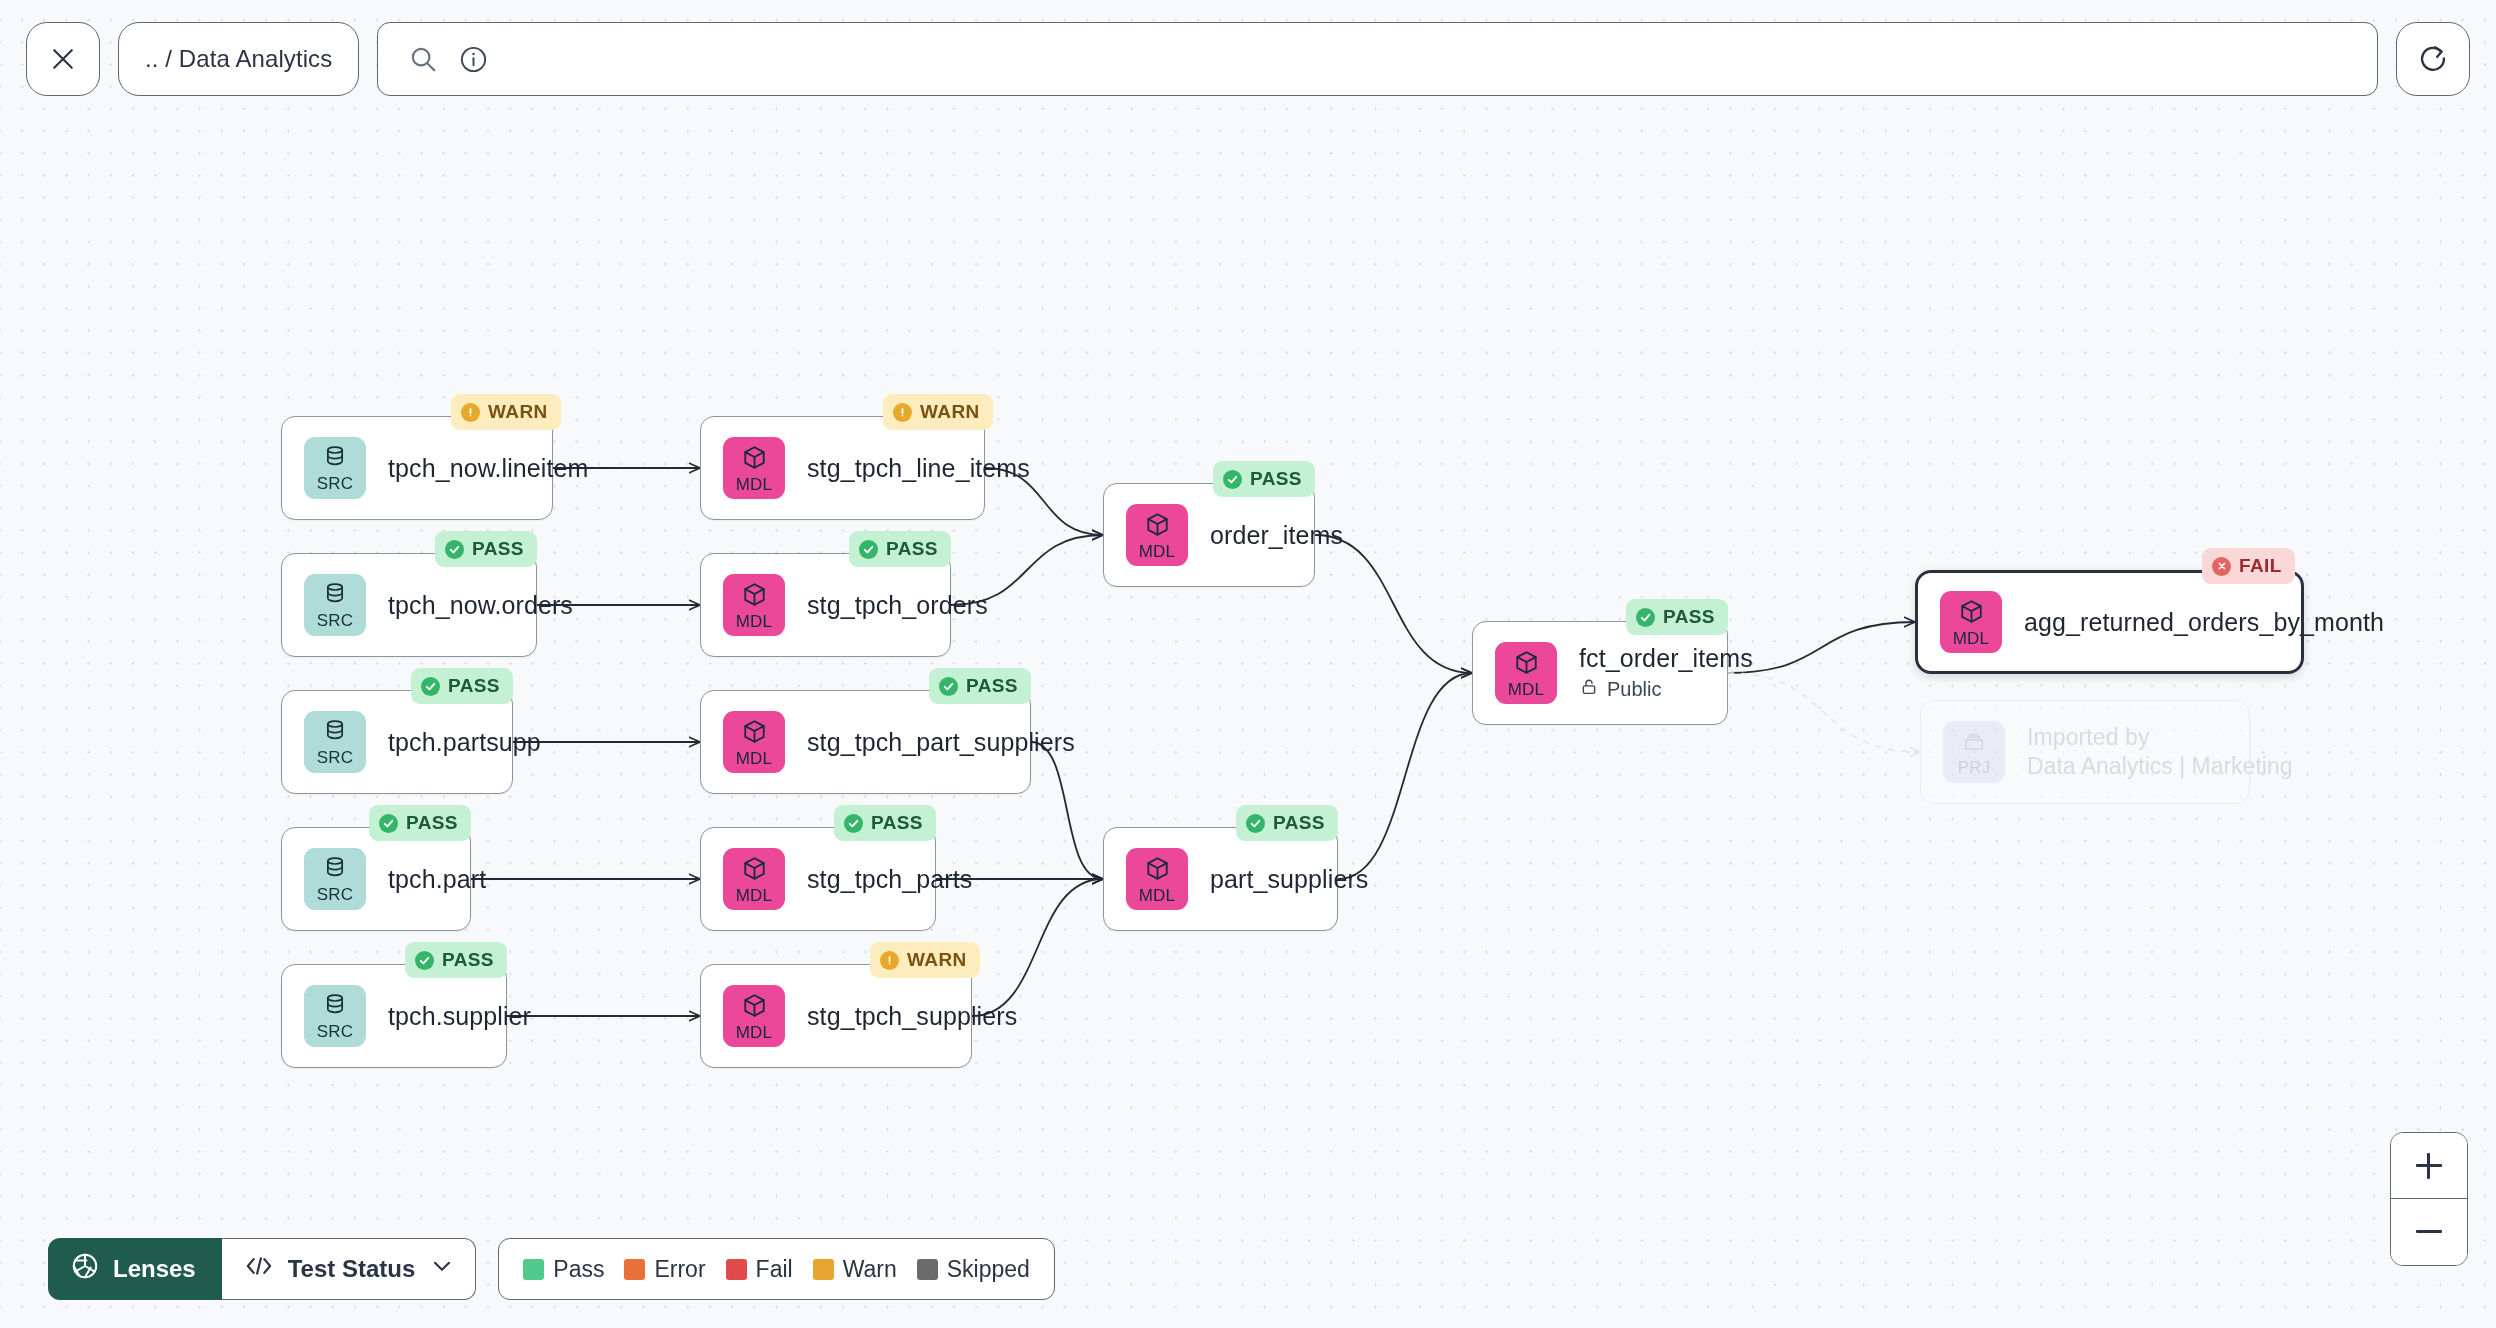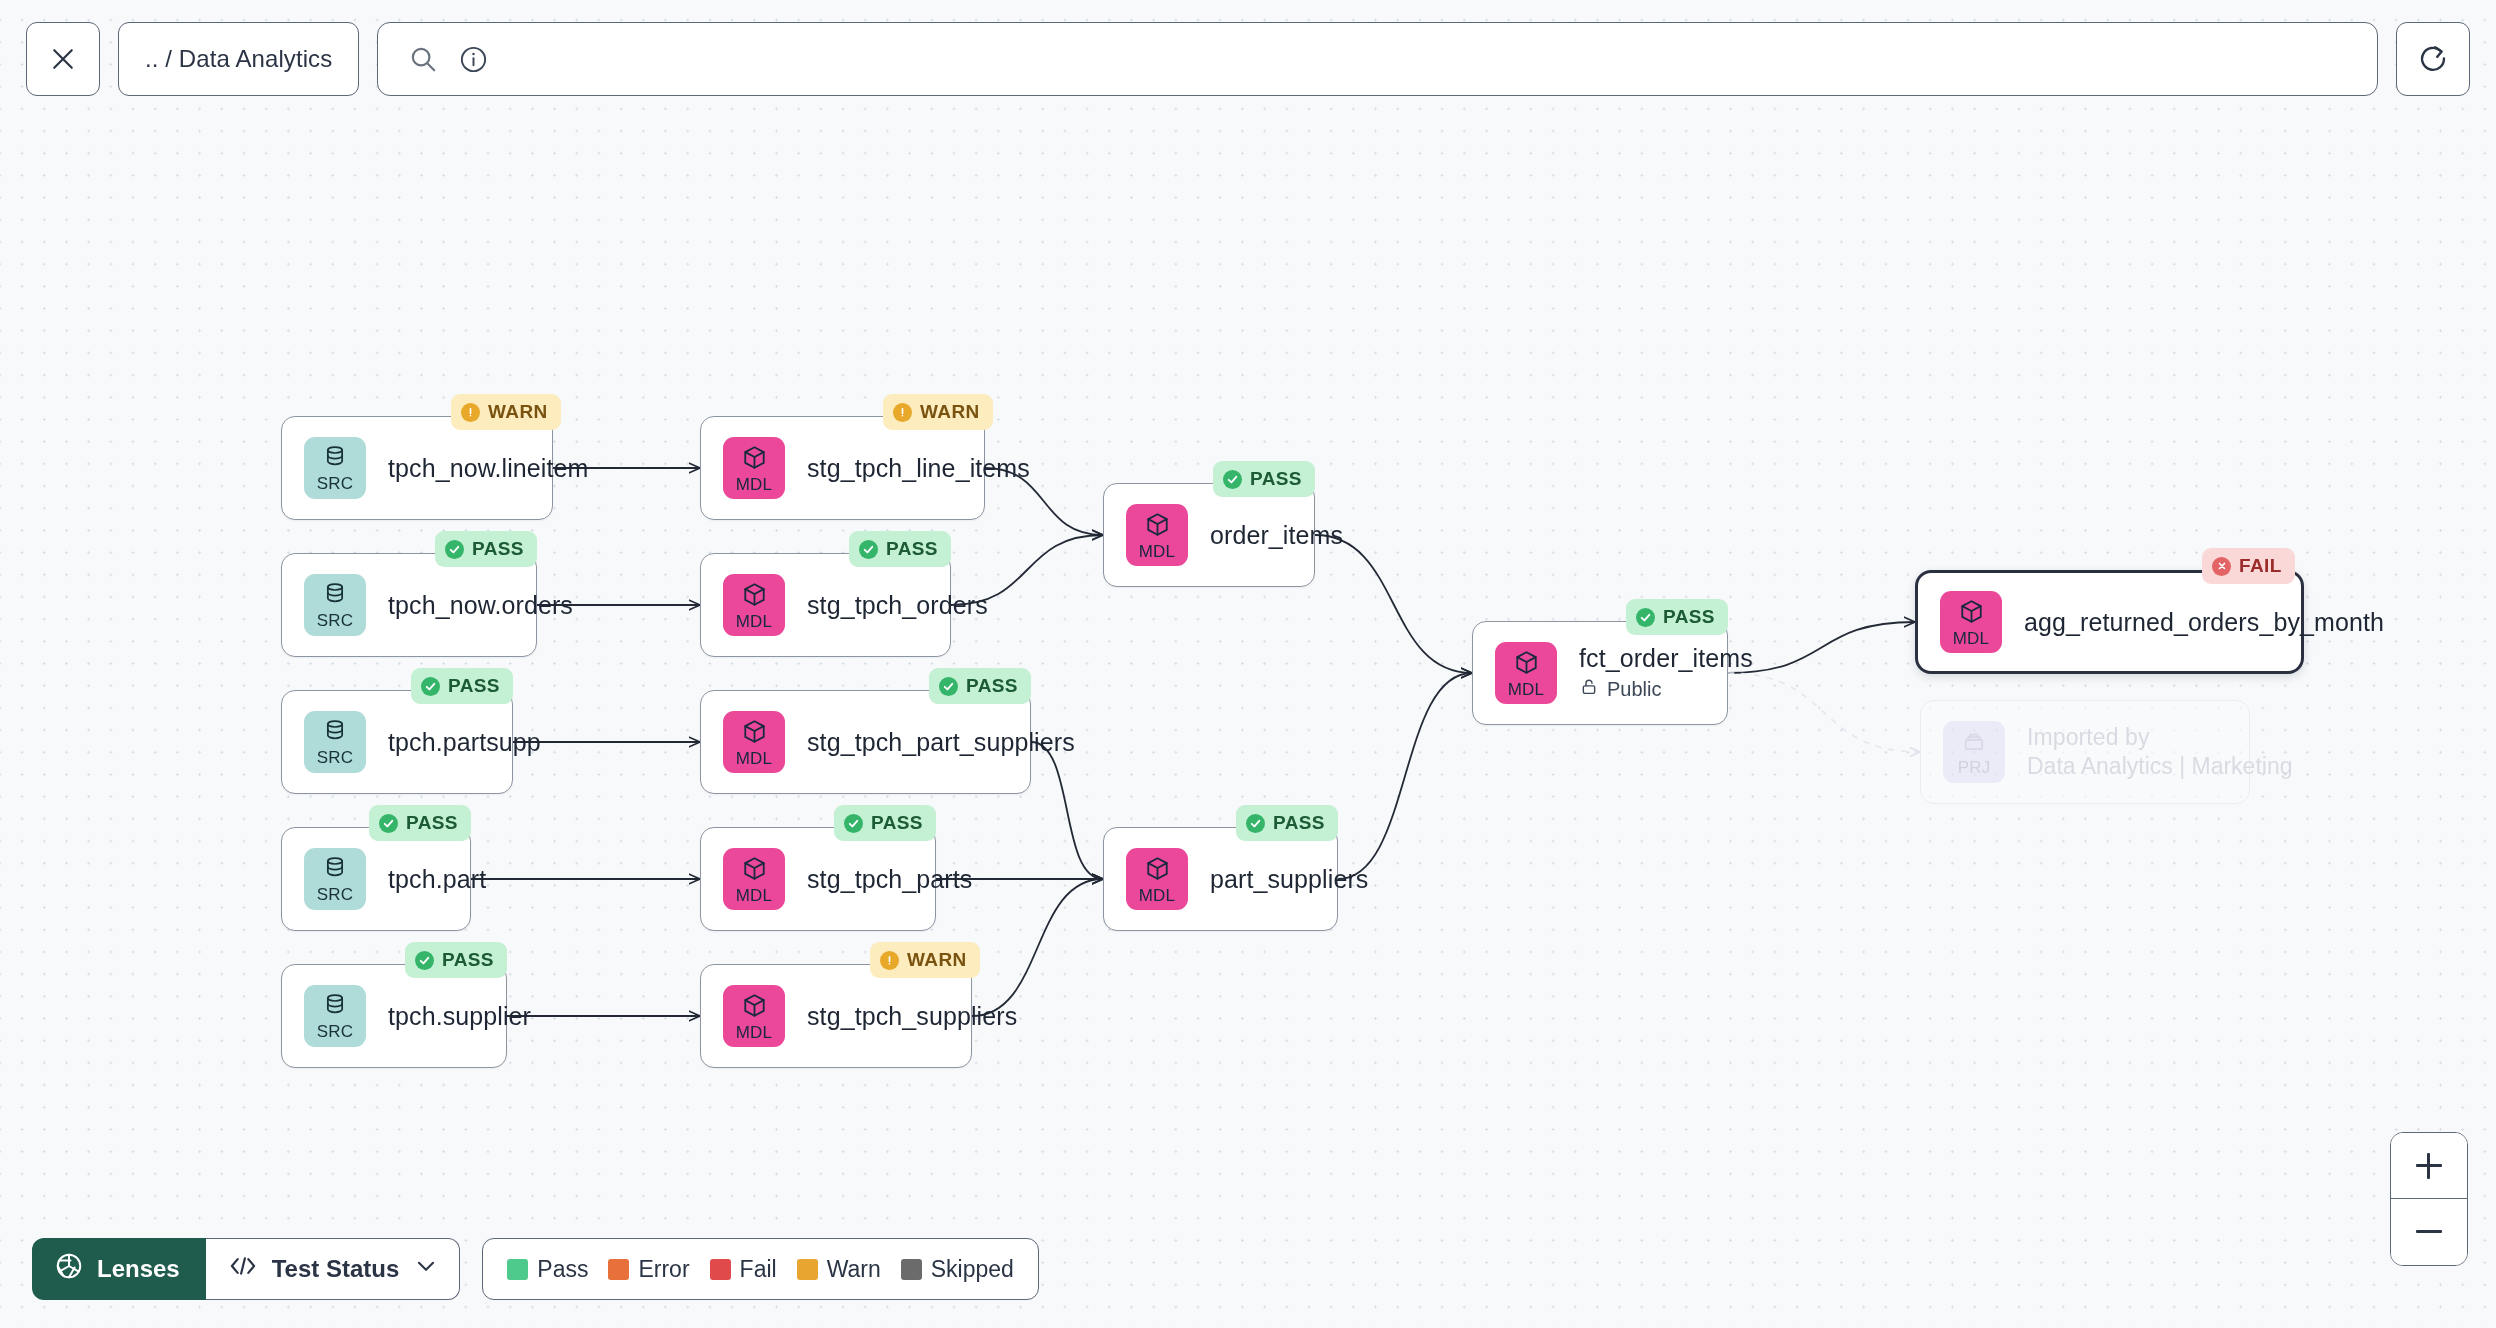--- a/index.html
+++ b/index.html
@@ -24,21 +24,21 @@
 
   
   #topbar {
     position: absolute; top: 0; left: 0; width: 2496px; height: 118px;
     display: flex; align-items: center; gap: 18px;
     padding: 0 26px;
   }
   .tb-btn {
     background: #ffffff;
     border: 1.6px solid #5c6777;
-    border-radius: 11px;
+    border-radius: 21px;
     height: 74px;
     display: flex; align-items: center; justify-content: center;
     cursor: pointer;
     flex: none;
   }
   #close-btn { width: 74px; }
   #breadcrumb {
     padding: 0 26px; font-size: 24px; color: #2b3445; letter-spacing: .1px;
     white-space: nowrap;
   }
@@ -126,21 +126,21 @@
     width: 19px; height: 19px; border-radius: 50%;
     display: flex; align-items: center; justify-content: center; flex: none;
   }
   .chip.pass .dot { background: #35b56a; }
   .chip.warn .dot { background: #e8a82a; }
   .chip.fail .dot { background: #e36464; }
   .chip .dot svg { display: block; }
 
   
   #bottombar {
-    position: absolute; left: 32px; bottom: 28px;
+    position: absolute; left: 48px; bottom: 28px;
     display: flex; align-items: center; gap: 22px; z-index: 6;
   }
   #lens-group { border: none; background: none; display: flex; }
   #lenses-btn {
     height: 62px; background: #1f5c4d; color: #fff;
     display: flex; align-items: center; gap: 13px;
     padding: 0 26px 0 22px;
     border-radius: 12px 0 0 12px;
     font-size: 24px; font-weight: 600; cursor: pointer;
   }

